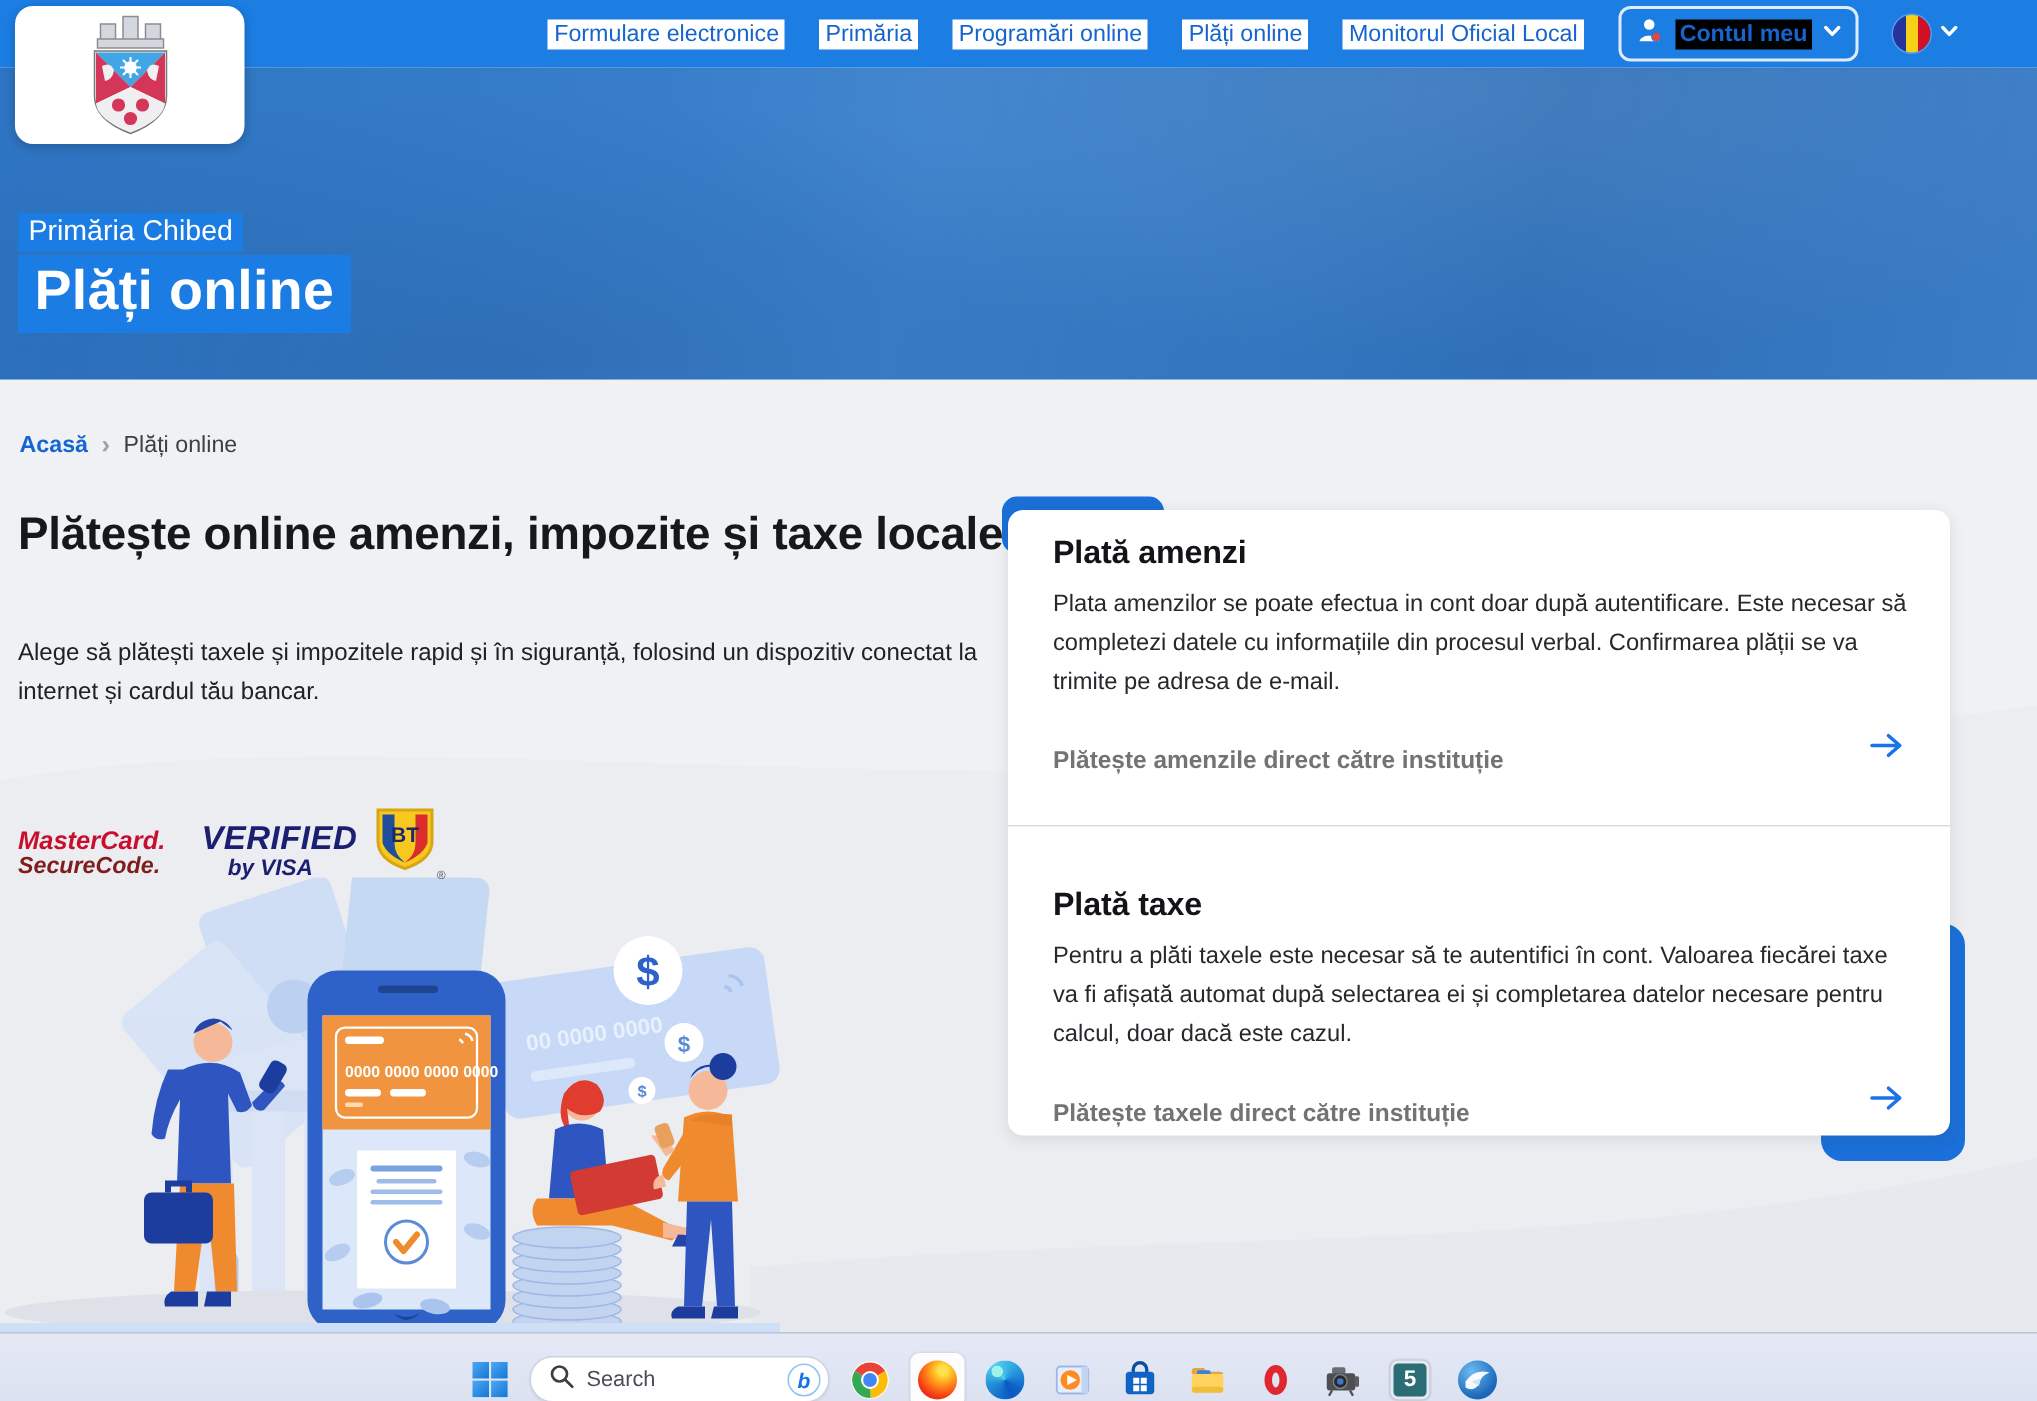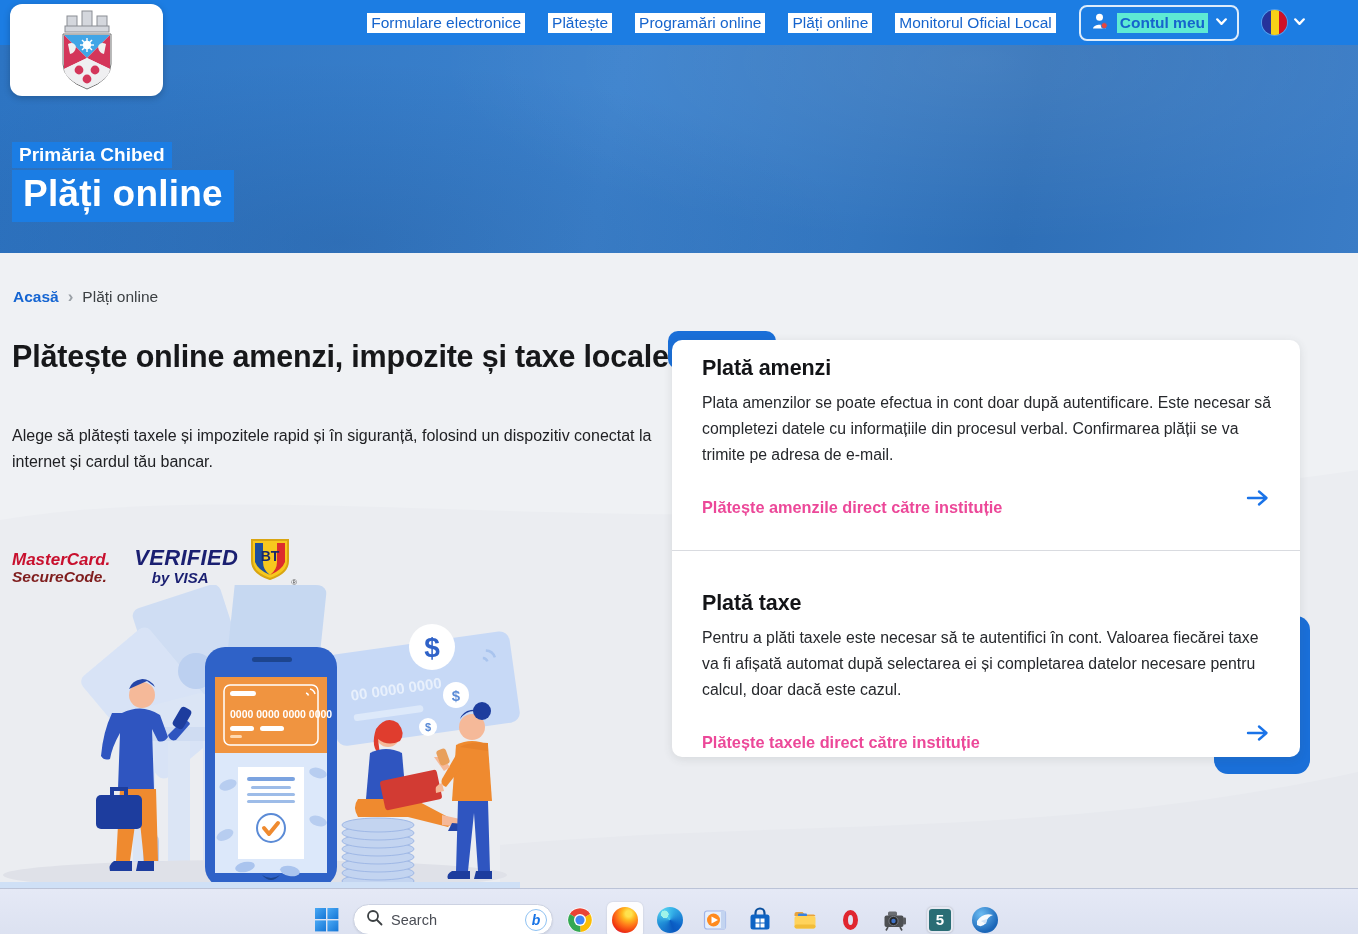--- a/index.html
+++ b/index.html
@@ -7,35 +7,35 @@
   body { font-family:"Liberation Sans", sans-serif; background:#eff1f4; position:relative; }
 
   
   .bgwaves { position:absolute; left:0; top:0; z-index:0; }
 
   
   .topnav { position:absolute; left:0; top:0; width:1358px; height:45px; background:#1c7de3;
             display:flex; align-items:center; justify-content:flex-end; gap:23px; padding-right:52px; z-index:4; }
   .navlink { background:#ffffff; color:#1664cd; font-size:15.5px; font-weight:500; padding:1px 4px; cursor:pointer; white-space:nowrap; }
   .account-btn { display:flex; align-items:center; gap:7px; border:2px solid rgba(255,255,255,.85); border-radius:8px; padding:4px 9px; cursor:pointer; }
-  .account-label { background:#5eead4; color:#1664cd; font-weight:700; font-size:15.5px; padding:1px 3px; white-space:nowrap; }
+  .account-label { background:#000000; color:#1664cd; font-weight:700; font-size:15.5px; padding:1px 3px; white-space:nowrap; }
   .flag-wrap { display:flex; align-items:center; gap:6px; cursor:pointer; }
   .flag { width:25px; height:25px; border-radius:50%;
           background:linear-gradient(90deg,#26339b 0 34%,#f7d117 34% 66%,#ce1127 66%); box-shadow:0 0 0 1px rgba(255,255,255,.25); }
 
   
   .hero { position:absolute; left:0; top:45px; width:1358px; height:208px; z-index:1;
     background:
       radial-gradient(900px 300px at 72% 8%, rgba(255,255,255,.10), transparent 60%),
       radial-gradient(800px 280px at 25% 95%, rgba(0,25,70,.14), transparent 65%),
       linear-gradient(100deg,#2d74c2,#3c82cd 45%,#2e6fb7 75%,#3a7cc6); }
   .logo-card { position:absolute; left:10px; top:4px; width:153px; height:92px; background:#fff; border-radius:12px;
                box-shadow:0 2px 7px rgba(0,0,0,.22); display:flex; align-items:center; justify-content:center; z-index:6; }
   .hero-text { position:absolute; left:12px; top:142px; z-index:5; }
-  .hero-site { display:inline-block; background:#1b7de4; color:#fff; font-size:19px; font-weight:700; padding:2px 7px; }
+  .hero-site { display:inline-block; background:#1b7de4; color:#fff; font-size:19px; font-weight:400; padding:2px 7px; }
   .hero-title-row { margin-top:2px; }
   .hero-title { display:inline-block; background:#1b7de4; color:#fff; font-size:37px; font-weight:700; padding:3px 11px 7px; letter-spacing:.2px; }
 
   
   .breadcrumb { position:absolute; left:13px; top:287px; display:flex; align-items:center; gap:9px; font-size:15.5px; z-index:2; }
   .bc-home { color:#1565d2; font-weight:700; cursor:pointer; }
   .bc-sep  { color:#9aa0a6; font-weight:700; font-size:17px; }
   .bc-cur  { color:#3c4043; }
 
   
@@ -59,21 +59,21 @@
   .blue-tab2 { position:absolute; left:1214px; top:616px; width:96px; height:158px; background:#1a6fd8; border-radius:14px; z-index:1; }
   .panel { position:absolute; left:672px; top:340px; width:628px; height:417px; background:#fff; border-radius:10px;
            box-shadow:0 2px 10px rgba(60,64,67,.12); z-index:2; }
   .pcard { padding:0 30px; }
   .pcard-1 { height:210px; padding-top:16px; }
   .pcard-2 { padding-top:40px; }
   .divider { height:1px; background:#d9dbe0; }
   .pcard h2 { font-size:21.5px; font-weight:700; color:#131417; letter-spacing:-.1px; }
   .pcard p  { margin-top:9px; font-size:15.8px; line-height:26px; color:#26282c; width:572px; }
   .card-link-row { display:flex; justify-content:space-between; align-items:center; margin-top:14px; cursor:pointer; }
-  .card-link { color:#ec4899; font-weight:700; font-size:16.3px;margin-top:16px; }
+  .card-link { color:#737373; font-weight:700; font-size:16.3px;margin-top:16px; }
 
   
   .taskbar { position:absolute; left:0; top:888px; width:1358px; height:62px;
              background:linear-gradient(180deg,#e5e9f6,#d9dfef); border-top:1px solid rgba(110,122,155,.28);
              display:flex; align-items:center; gap:9px; padding-left:308px; z-index:7; }
   .tb-item { width:36px; height:36px; display:flex; align-items:center; justify-content:center; position:relative; flex:0 0 auto; cursor:pointer; }
   .tb-item.running::after { content:""; position:absolute; bottom:1px; left:50%; transform:translateX(-50%);
              width:6px; height:3px; border-radius:2px; background:#6f7582; }
   .tb-item.active { background:rgba(255,255,255,.92); border-radius:6px; box-shadow:0 0 2px rgba(0,0,0,.15); }
   .tb-item.active::after { content:""; position:absolute; bottom:-2px; left:50%; transform:translateX(-50%);
@@ -99,21 +99,21 @@
 <body>
 
 <svg class="bgwaves" width="1358" height="934" viewBox="0 0 1358 934">
   <rect x="0" y="253" width="1358" height="681" fill="#eff1f4"></rect>
   <path d="M0,520 C300,470 700,565 1358,470 L1358,934 L0,934 Z" fill="#ebedf1"></path>
   <path d="M500,845 C800,818 1050,840 1358,772 L1358,934 L500,934 Z" fill="#e7e9ee"></path>
 </svg>
 
 <div class="topnav">
   <span class="navlink">Formulare electronice</span>
-  <span class="navlink">Plătește</span>
+  <span class="navlink">Primăria</span>
   <span class="navlink">Programări online</span>
   <span class="navlink">Plăți online</span>
   <span class="navlink">Monitorul Oficial Local</span>
   <div class="account-btn">
     <span>
       <svg width="20" height="20" viewBox="0 0 20 20">
         <circle cx="9.5" cy="6.3" r="3.5" fill="#fff"></circle>
         <path d="M3,17.5 C4,12.6 15,12.6 16,17.5 Z" fill="#fff"></path>
         <circle cx="14.2" cy="14.6" r="3" fill="#e8453c" stroke="#1c7de3" stroke-width="0.8"></circle>
       </svg>

